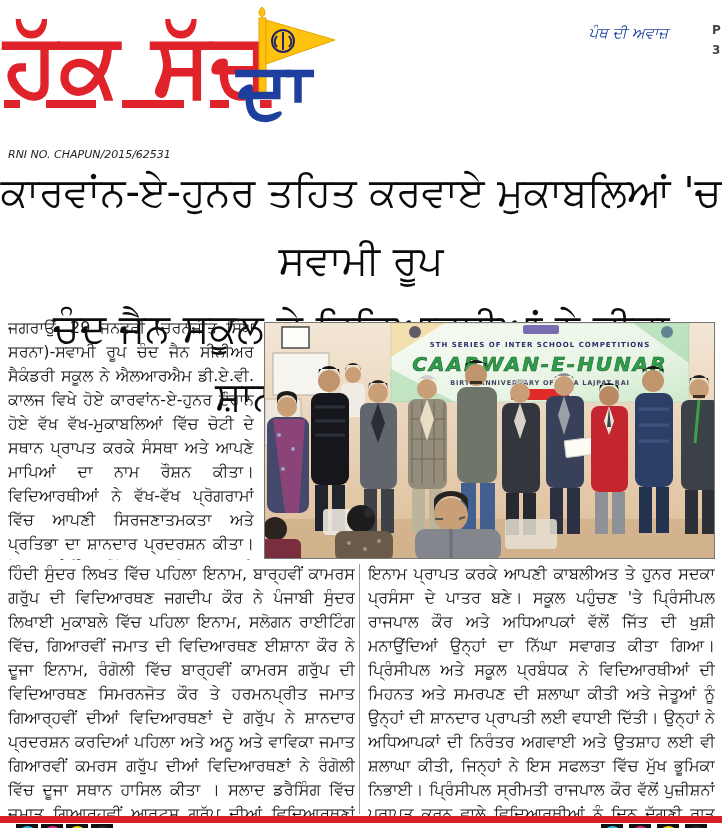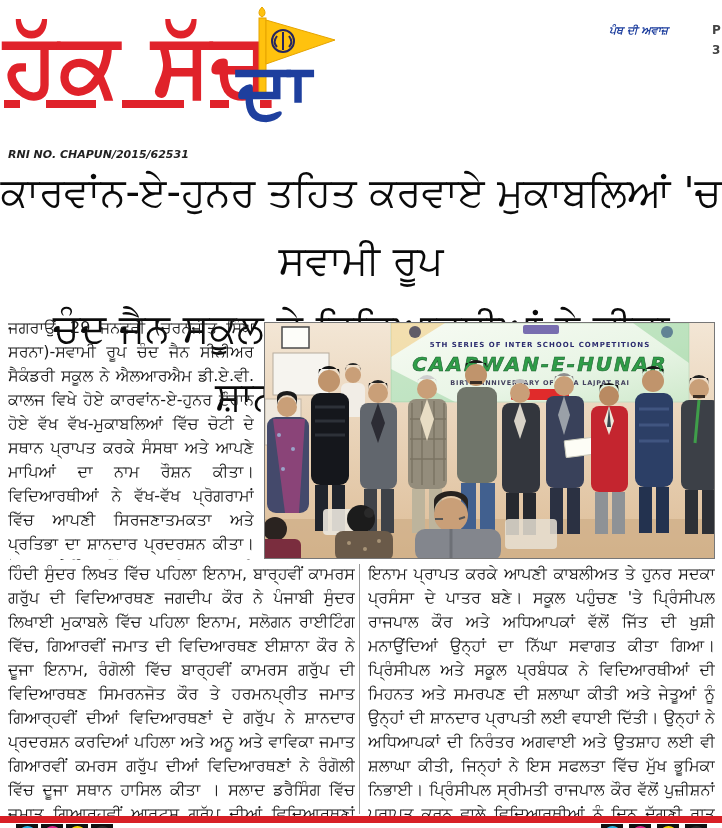--- a/index.html
+++ b/index.html
@@ -16,30 +16,30 @@
   }
   .mast-left  { left:4px; }
   .mast-right { left:338px; }
   .mast-da {
     position:absolute; left:237px; top:48px; font-weight:800;
     color:#1e3f9e; font-size:78px; line-height:1.1; white-space:nowrap;
   }
   .flag-wrap { position:absolute; left:243px; top:6px; width:96px; height:92px; }
   .tagline {
     position:absolute; left:556px; top:24px; width:112px; text-align:right;
-    color:#1e3f9e; font-weight:bold; font-style:italic; font-size:11px;
+    color:#1e3f9e; font-weight:normal; font-style:italic; font-size:15px;
   }
   .edge-note {
     position:absolute; right:0; top:20px; width:10px; overflow:visible;
     font-size:12px; font-weight:bold; color:#444; line-height:20px; text-align:left;
   }
   .rni-row {
     position:absolute; left:8px; right:6px; top:148px;
     display:flex; justify-content:space-between;
-    font-size:11px; font-weight:bold; font-style:italic; color:#222;
+    font-size:11px; font-weight:normal; font-style:italic; color:#222;
   }
   
   .headline {
     position:absolute; left:0; top:158px; width:722px; text-align:center;
     font-size:40px; line-height:68px; font-weight:400; color:#0a0a0a;
   }
   
   .body-text {
     position:absolute; font-size:16px; line-height:24px; color:#191919;
     text-align:justify; overflow:hidden;

